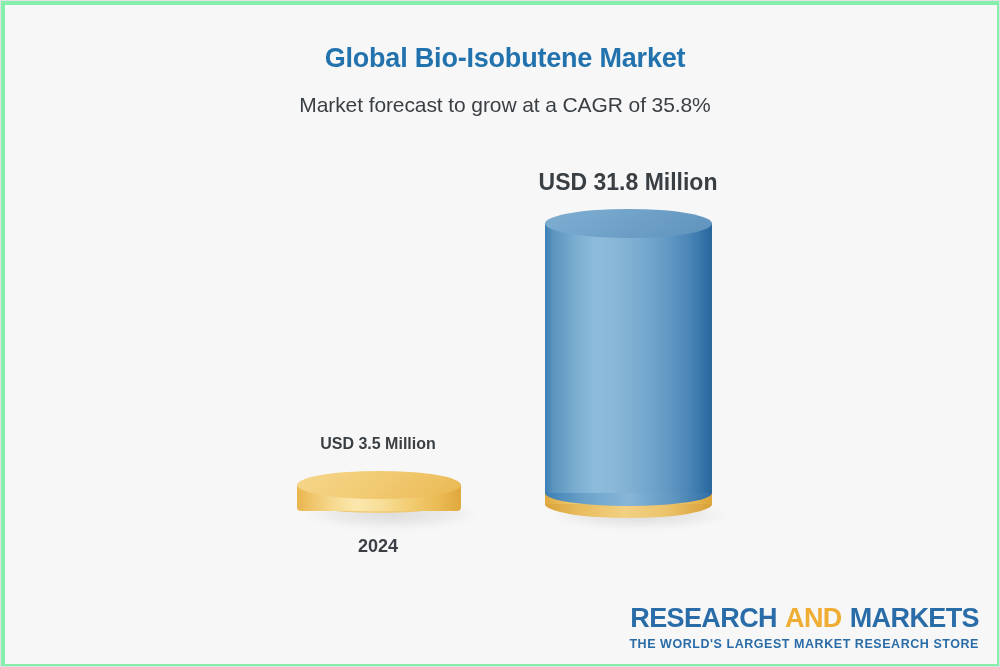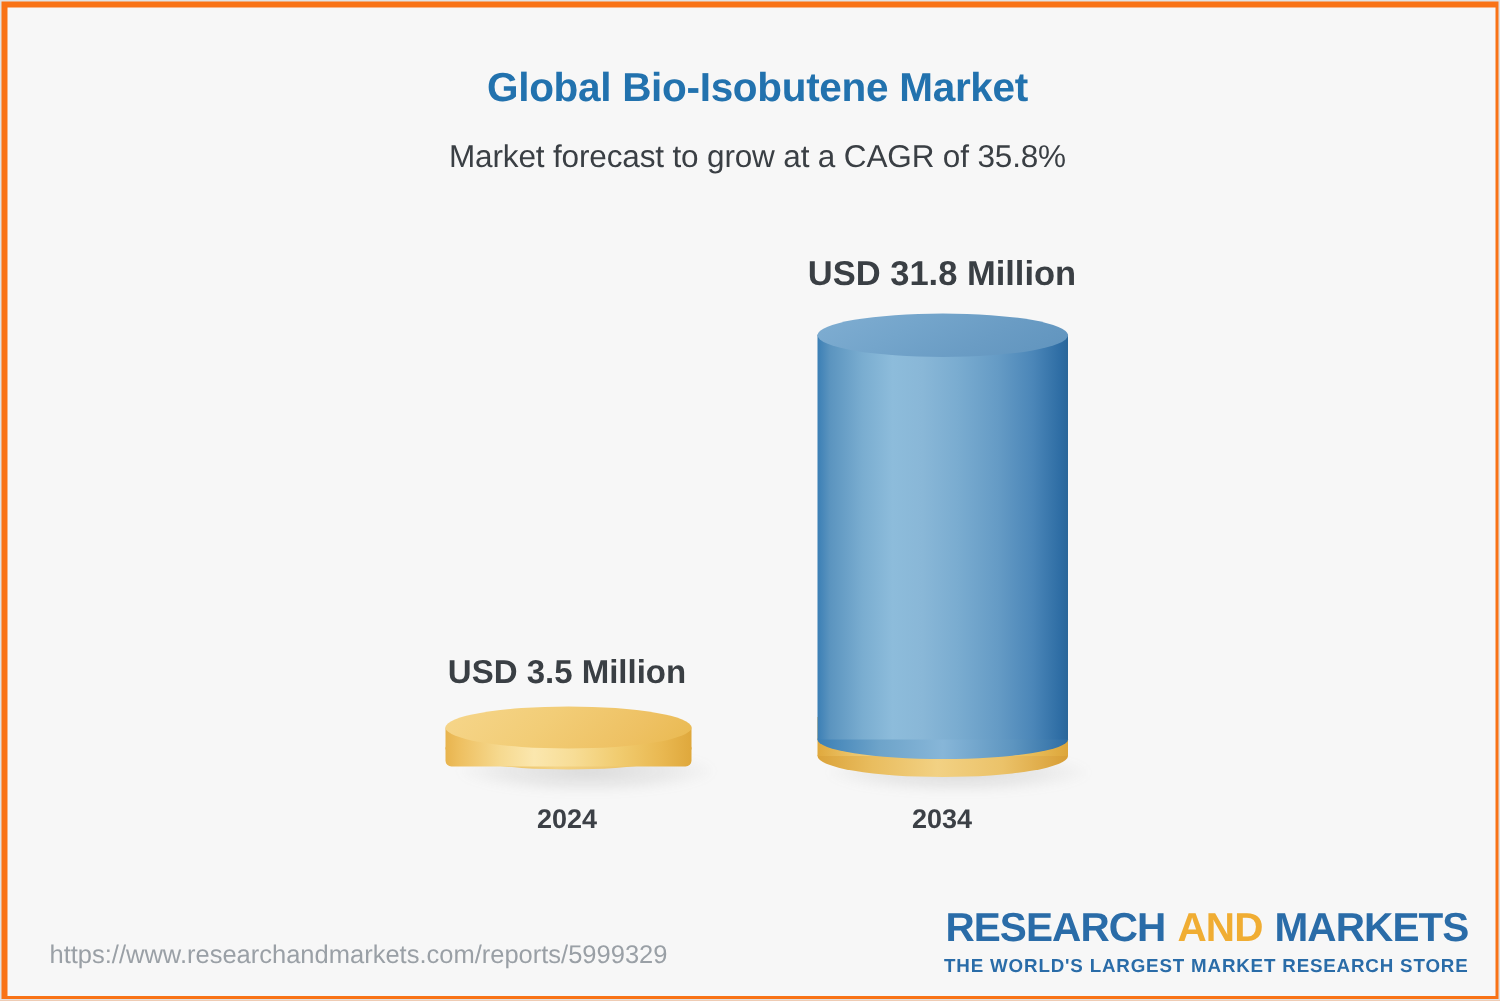--- a/index.html
+++ b/index.html
@@ -13,21 +13,21 @@
     overflow: hidden;
     font-family: "Liberation Sans", sans-serif;
   }
 
   
   #chart-card {
     position: absolute;
     left: 0; top: 0;
     width: 1000px;
     height: 667px;
-    background: #f97316;
+    background: #86efac;
     box-sizing: border-box;
     border: 1px solid #e2e2e2;
     overflow: hidden;
   }
   #chart-inner {
     position: absolute;
     left: 4px; top: 4px;
     width: 992px;
     height: 659px;
     background: #f7f7f7;
@@ -65,21 +65,21 @@
     white-space: nowrap;
   }
   #value-2034 {
     left: 473px; top: 164px;
     width: 300px;
     font-size: 23px;
   }
   #value-2024 {
     left: 223px; top: 430px;
     width: 300px;
-    font-size: 22px;
+    font-size: 16px;
   }
 
   
   .year-label {
     position: absolute;
     font-size: 18px;
     font-weight: bold;
     color: #3c4046;
     text-align: center;
     white-space: nowrap;
@@ -243,24 +243,22 @@
       <div class="value-label" id="value-2024">USD 3.5 Million</div>
 
       <div class="cylinder" id="cyl-2024">
         <div class="cyl-shadow"></div>
         <div class="cyl-bottom-cap"></div>
         <div class="cyl-body"></div>
         <div class="cyl-top"></div>
       </div>
 
       <div class="year-label" id="year-2024">2024</div>
-      <div class="year-label" id="year-2034">2034</div>
     </div>
 
-    <div id="footer-url">https://www.researchandmarkets.com/reports/5999329</div>
 
     <div id="logo">
       <div id="logo-wordmark"><span class="logo-blue">RESEARCH</span><span class="logo-gold" style="margin: 0px 8px;">AND</span><span class="logo-blue">MARKETS</span></div>
       <div id="logo-tagline">THE WORLD'S LARGEST MARKET RESEARCH STORE</div>
     </div>
 
   </div>
 </div>
 
 </body></html>

